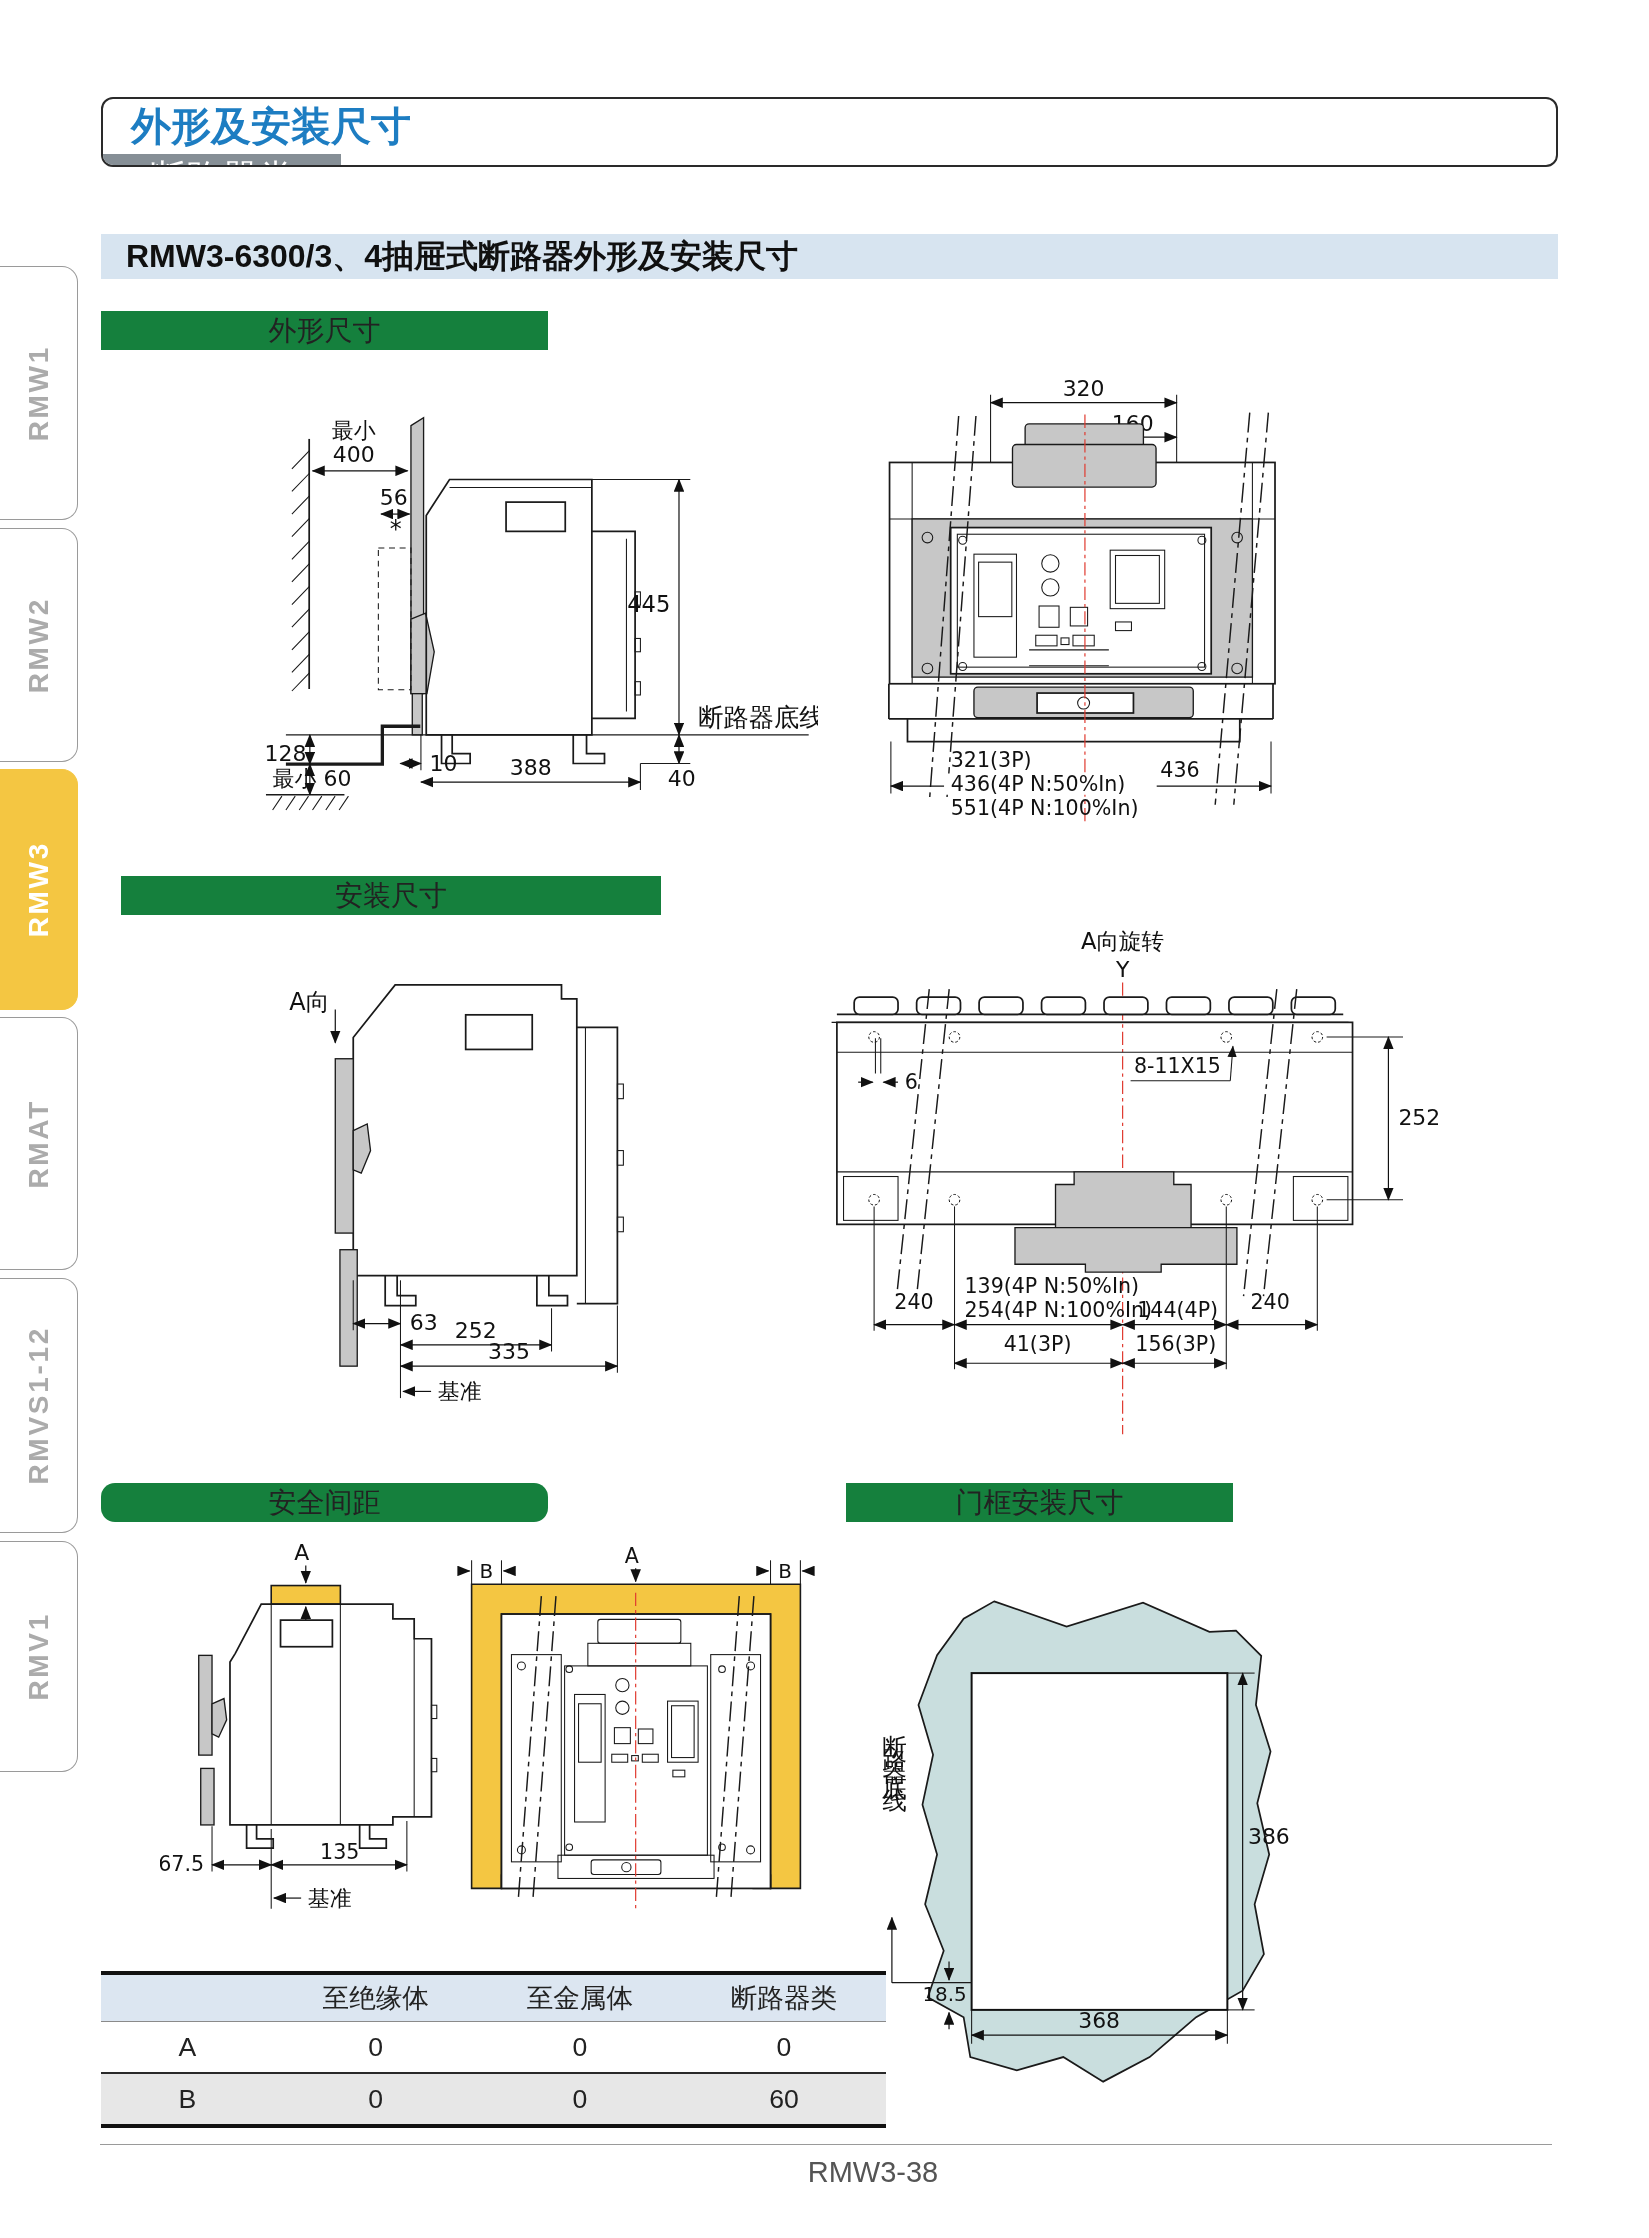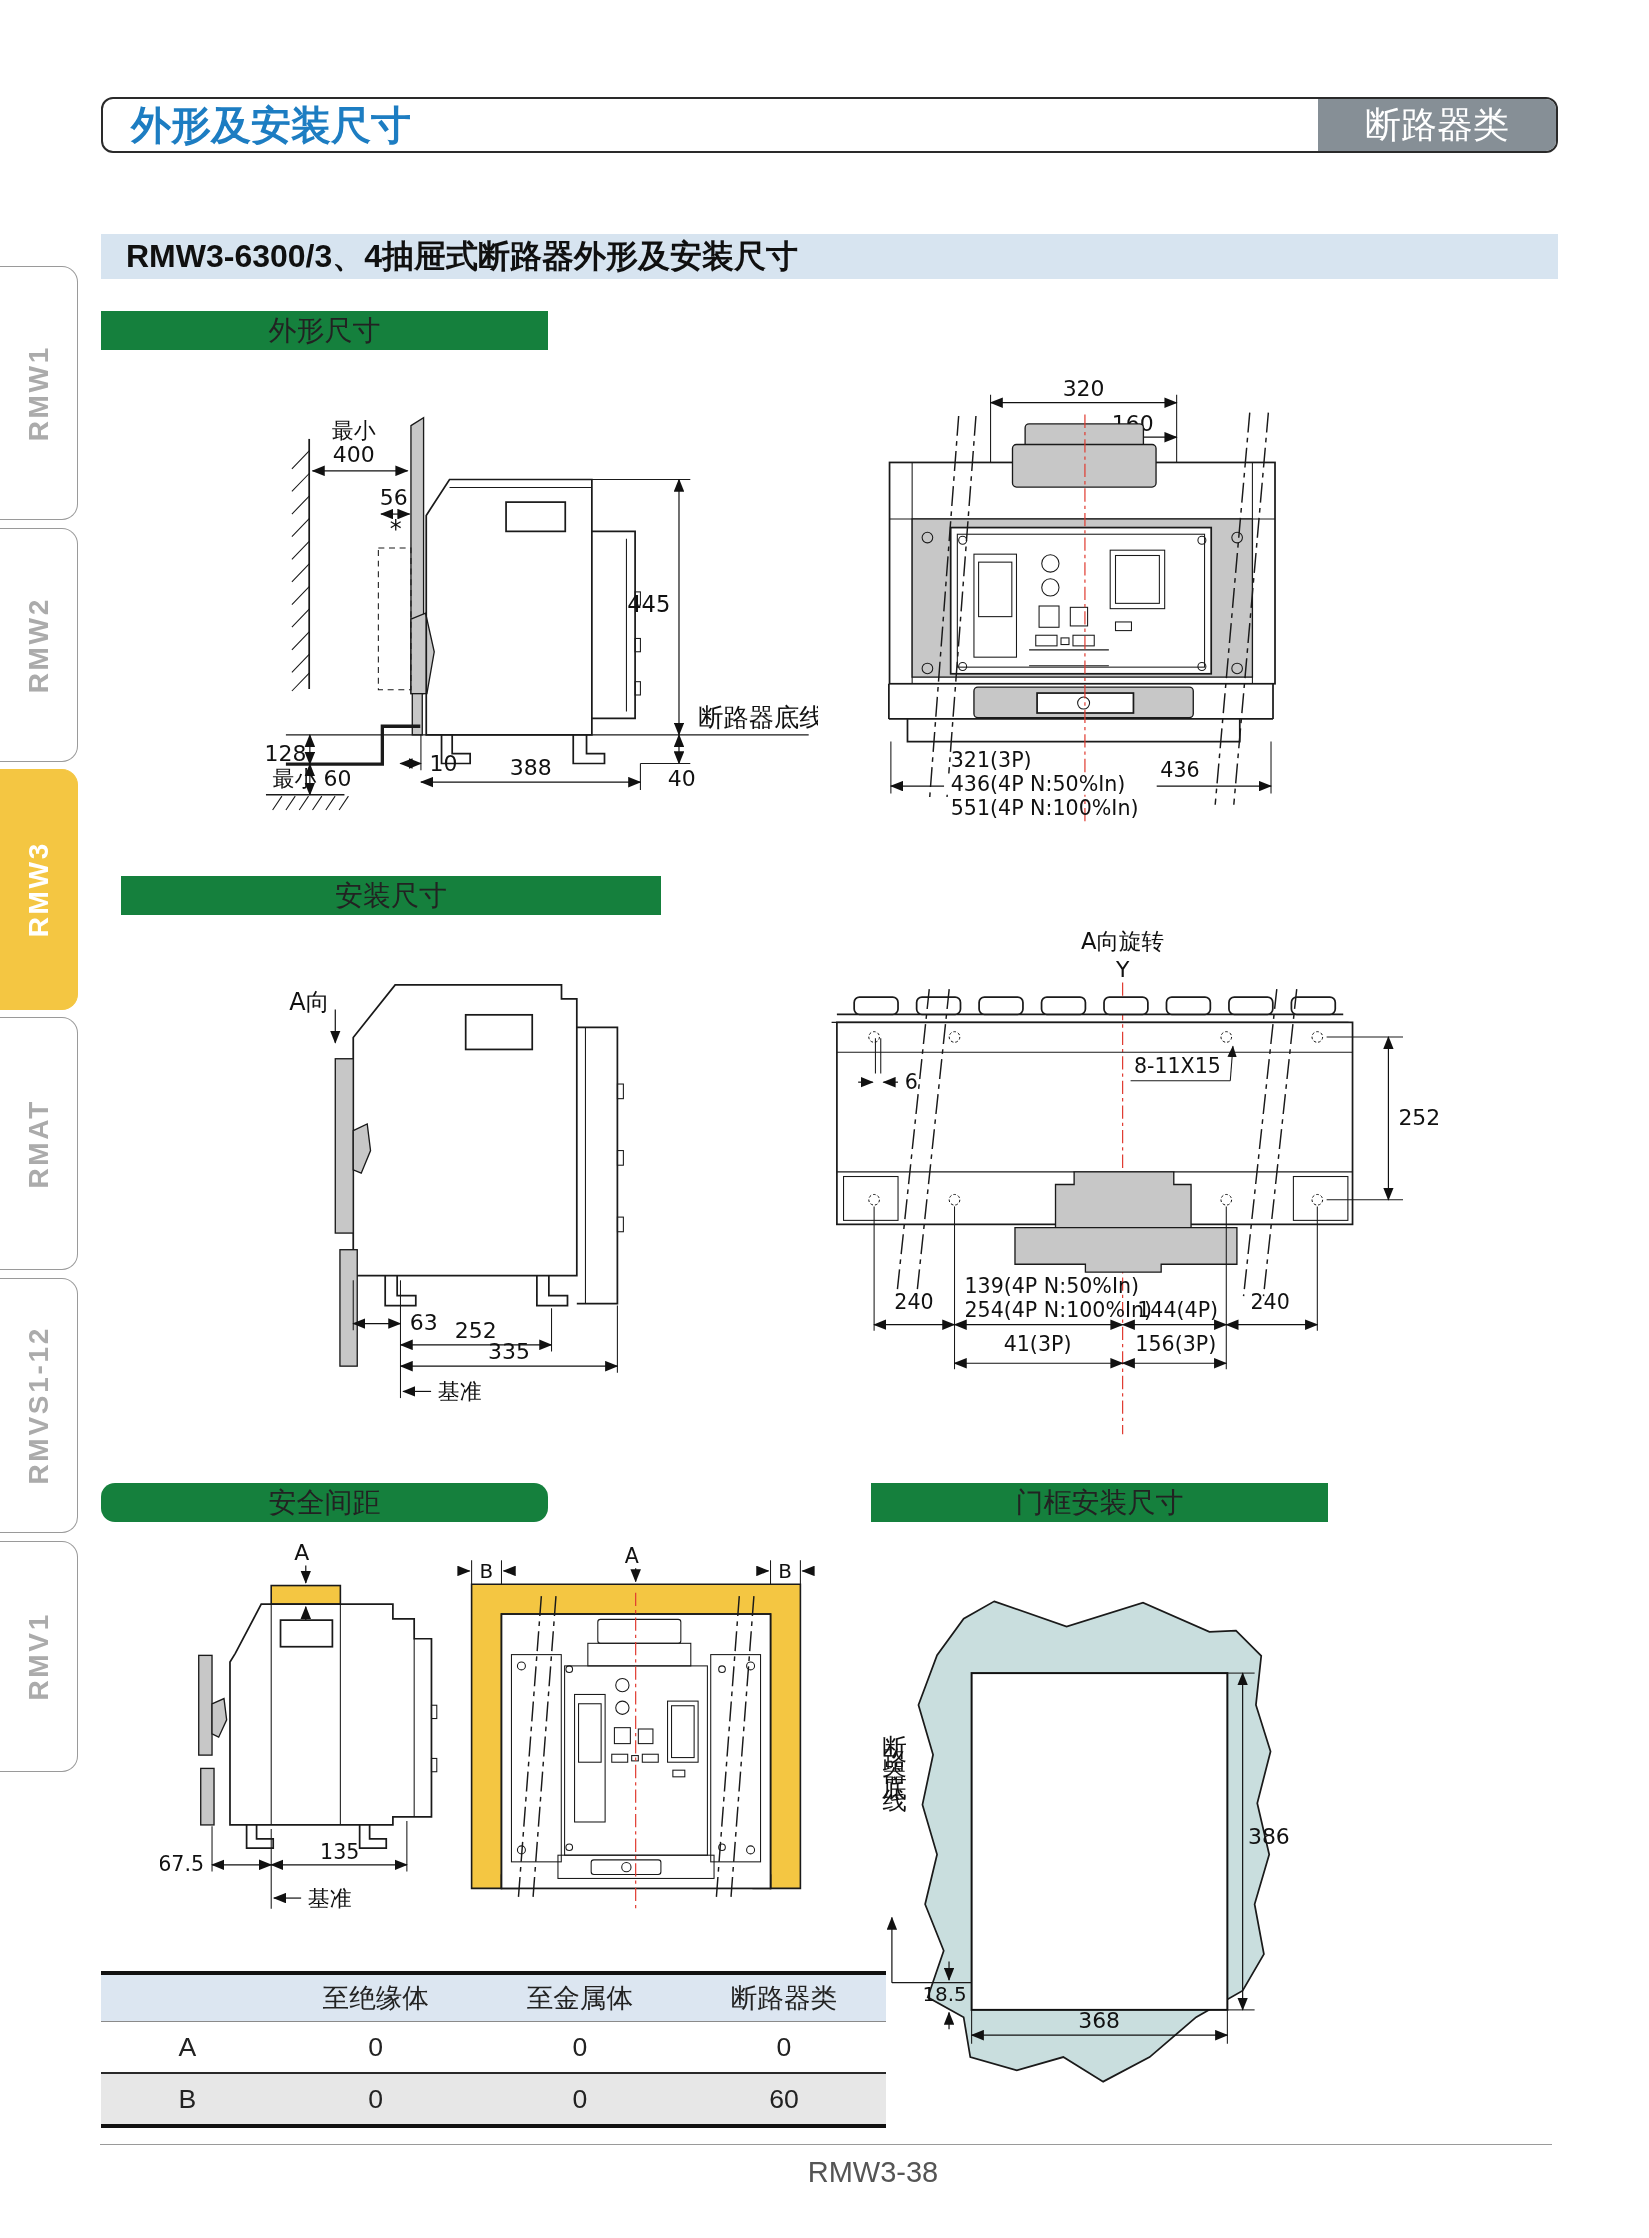--- a/index.html
+++ b/index.html
@@ -7,35 +7,35 @@
 
   
   .tab{position:absolute;left:0;width:78px;background:#fff;border:1.3px solid #9a9a9a;border-left:none;
        border-radius:0 16px 16px 0;display:flex;align-items:center;justify-content:center;box-sizing:border-box;}
   .tab span{writing-mode:vertical-rl;transform:rotate(180deg);font-size:28px;font-weight:bold;
             color:#ababab;letter-spacing:2.7px;}
   .tab.active{background:#f4c642;border-color:#f4c642;}
   .tab.active span{color:#ffffff;}
 
   
-  .header{position:absolute;left:101px;top:97px;width:1457px;height:56px;border:2px solid #2a2a2a;
-          border-radius:12px;background:#fff;overflow:hidden;display:flex;box-sizing:border-box;}
+  .header{position:absolute;left:101px;top:97px;width:1457px;height:70px;border:2px solid #2a2a2a;
+          border-radius:12px;background:#fff;overflow:hidden;display:flex;box-sizing:border-box;flex-direction:column;}
   .header-title{flex:1;display:flex;align-items:center;padding-left:28px;font-size:40px;font-weight:bold;color:#1d7dc2;}
   .header-badge{width:238px;background:#868f96;color:#fff;display:flex;align-items:center;justify-content:center;font-size:36px;}
 
   .section-bar{position:absolute;left:101px;top:234px;width:1457px;height:45px;background:#d7e4f0;
                display:flex;align-items:center;padding-left:25px;box-sizing:border-box;
                font-size:32px;font-weight:bold;color:#101010;}
 
   .gray-bar{position:absolute;height:39px;background:#15803d;display:flex;align-items:center;
             justify-content:center;font-size:28px;color:#222;}
   #bar-outline{left:101px;top:311px;width:447px;}
   #bar-install{left:101px;top:876px;width:540px;margin-left:20px;}
   #bar-safety{left:101px;top:1483px;width:447px;border-radius:14px;}
-  #bar-door{left:846px;top:1483px;width:457px;margin-left:25px;}
+  #bar-door{left:846px;top:1483px;width:387px;}
 
   .drawing{position:absolute;}
 
   svg text{font-family:"DejaVu Sans","Liberation Sans",sans-serif;fill:#111;}
   .t30{font-size:30px}.t31{font-size:31px}.t33{font-size:33px}.t34{font-size:34px}
   .t36{font-size:36px}.t38{font-size:38px}
   .ln{stroke:#1a1a1a;stroke-width:2.6;fill:none}
   .lnf{stroke:#1a1a1a;stroke-width:2.6;fill:#ffffff}
   .lnthin{stroke:#1a1a1a;stroke-width:1.6;fill:none}
   .dimln{stroke:#111;stroke-width:1.8;fill:none}

